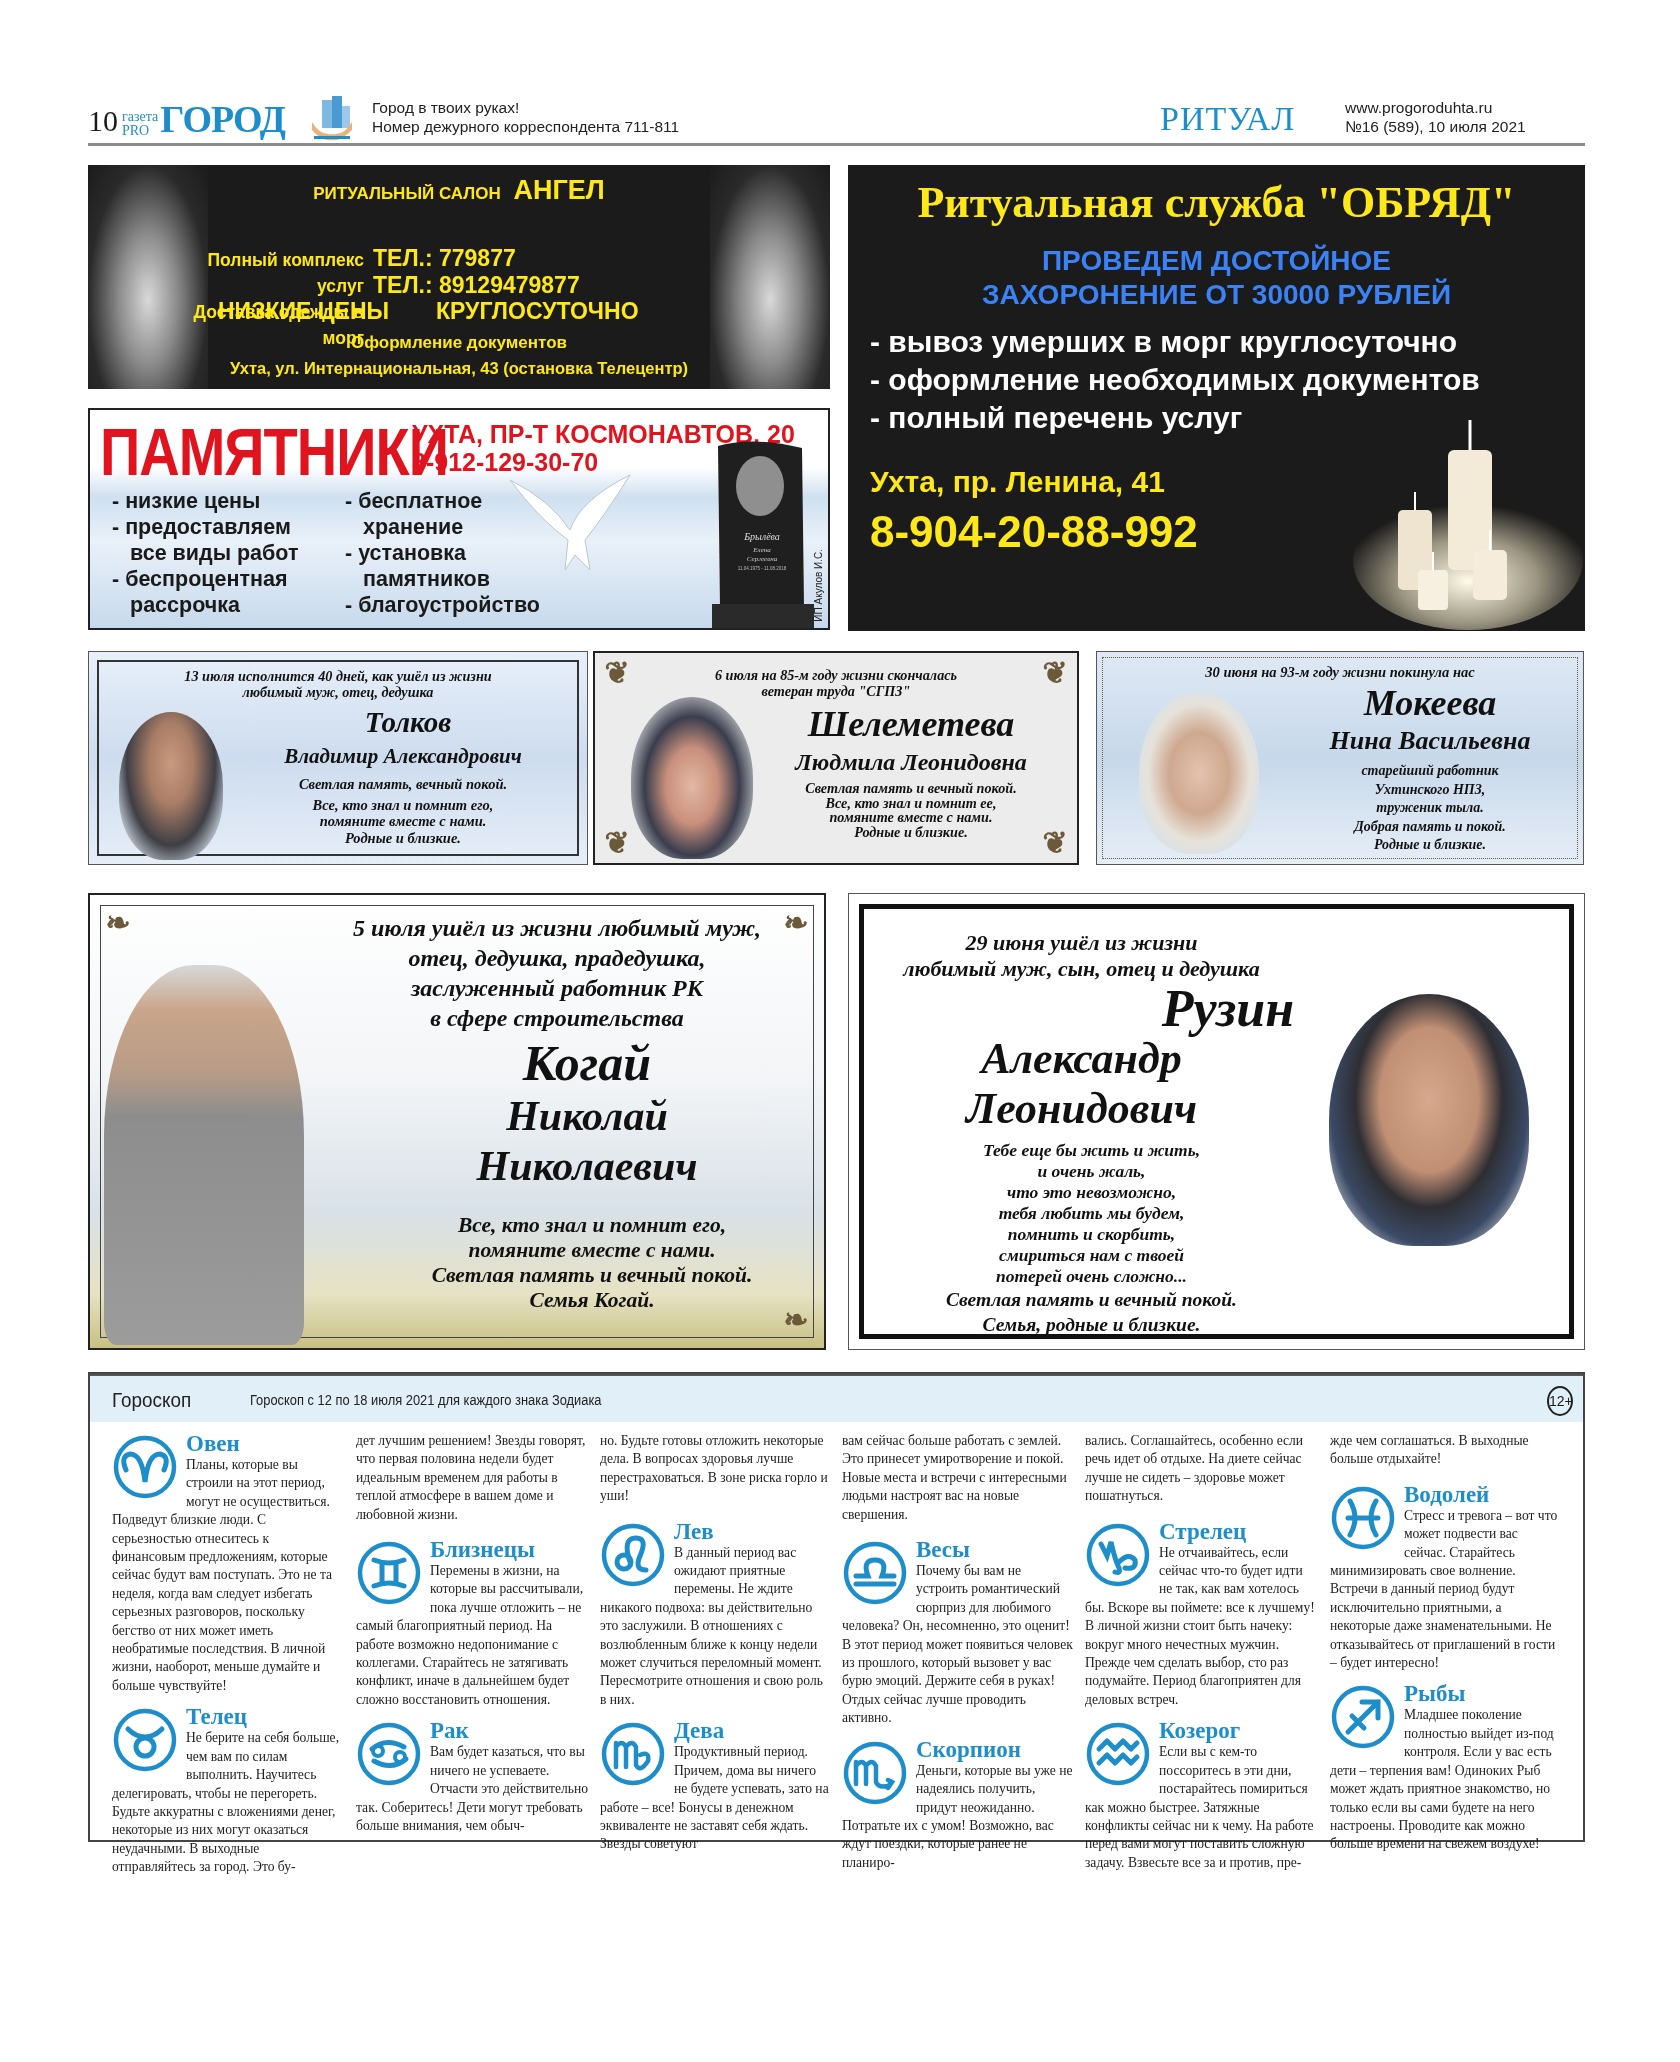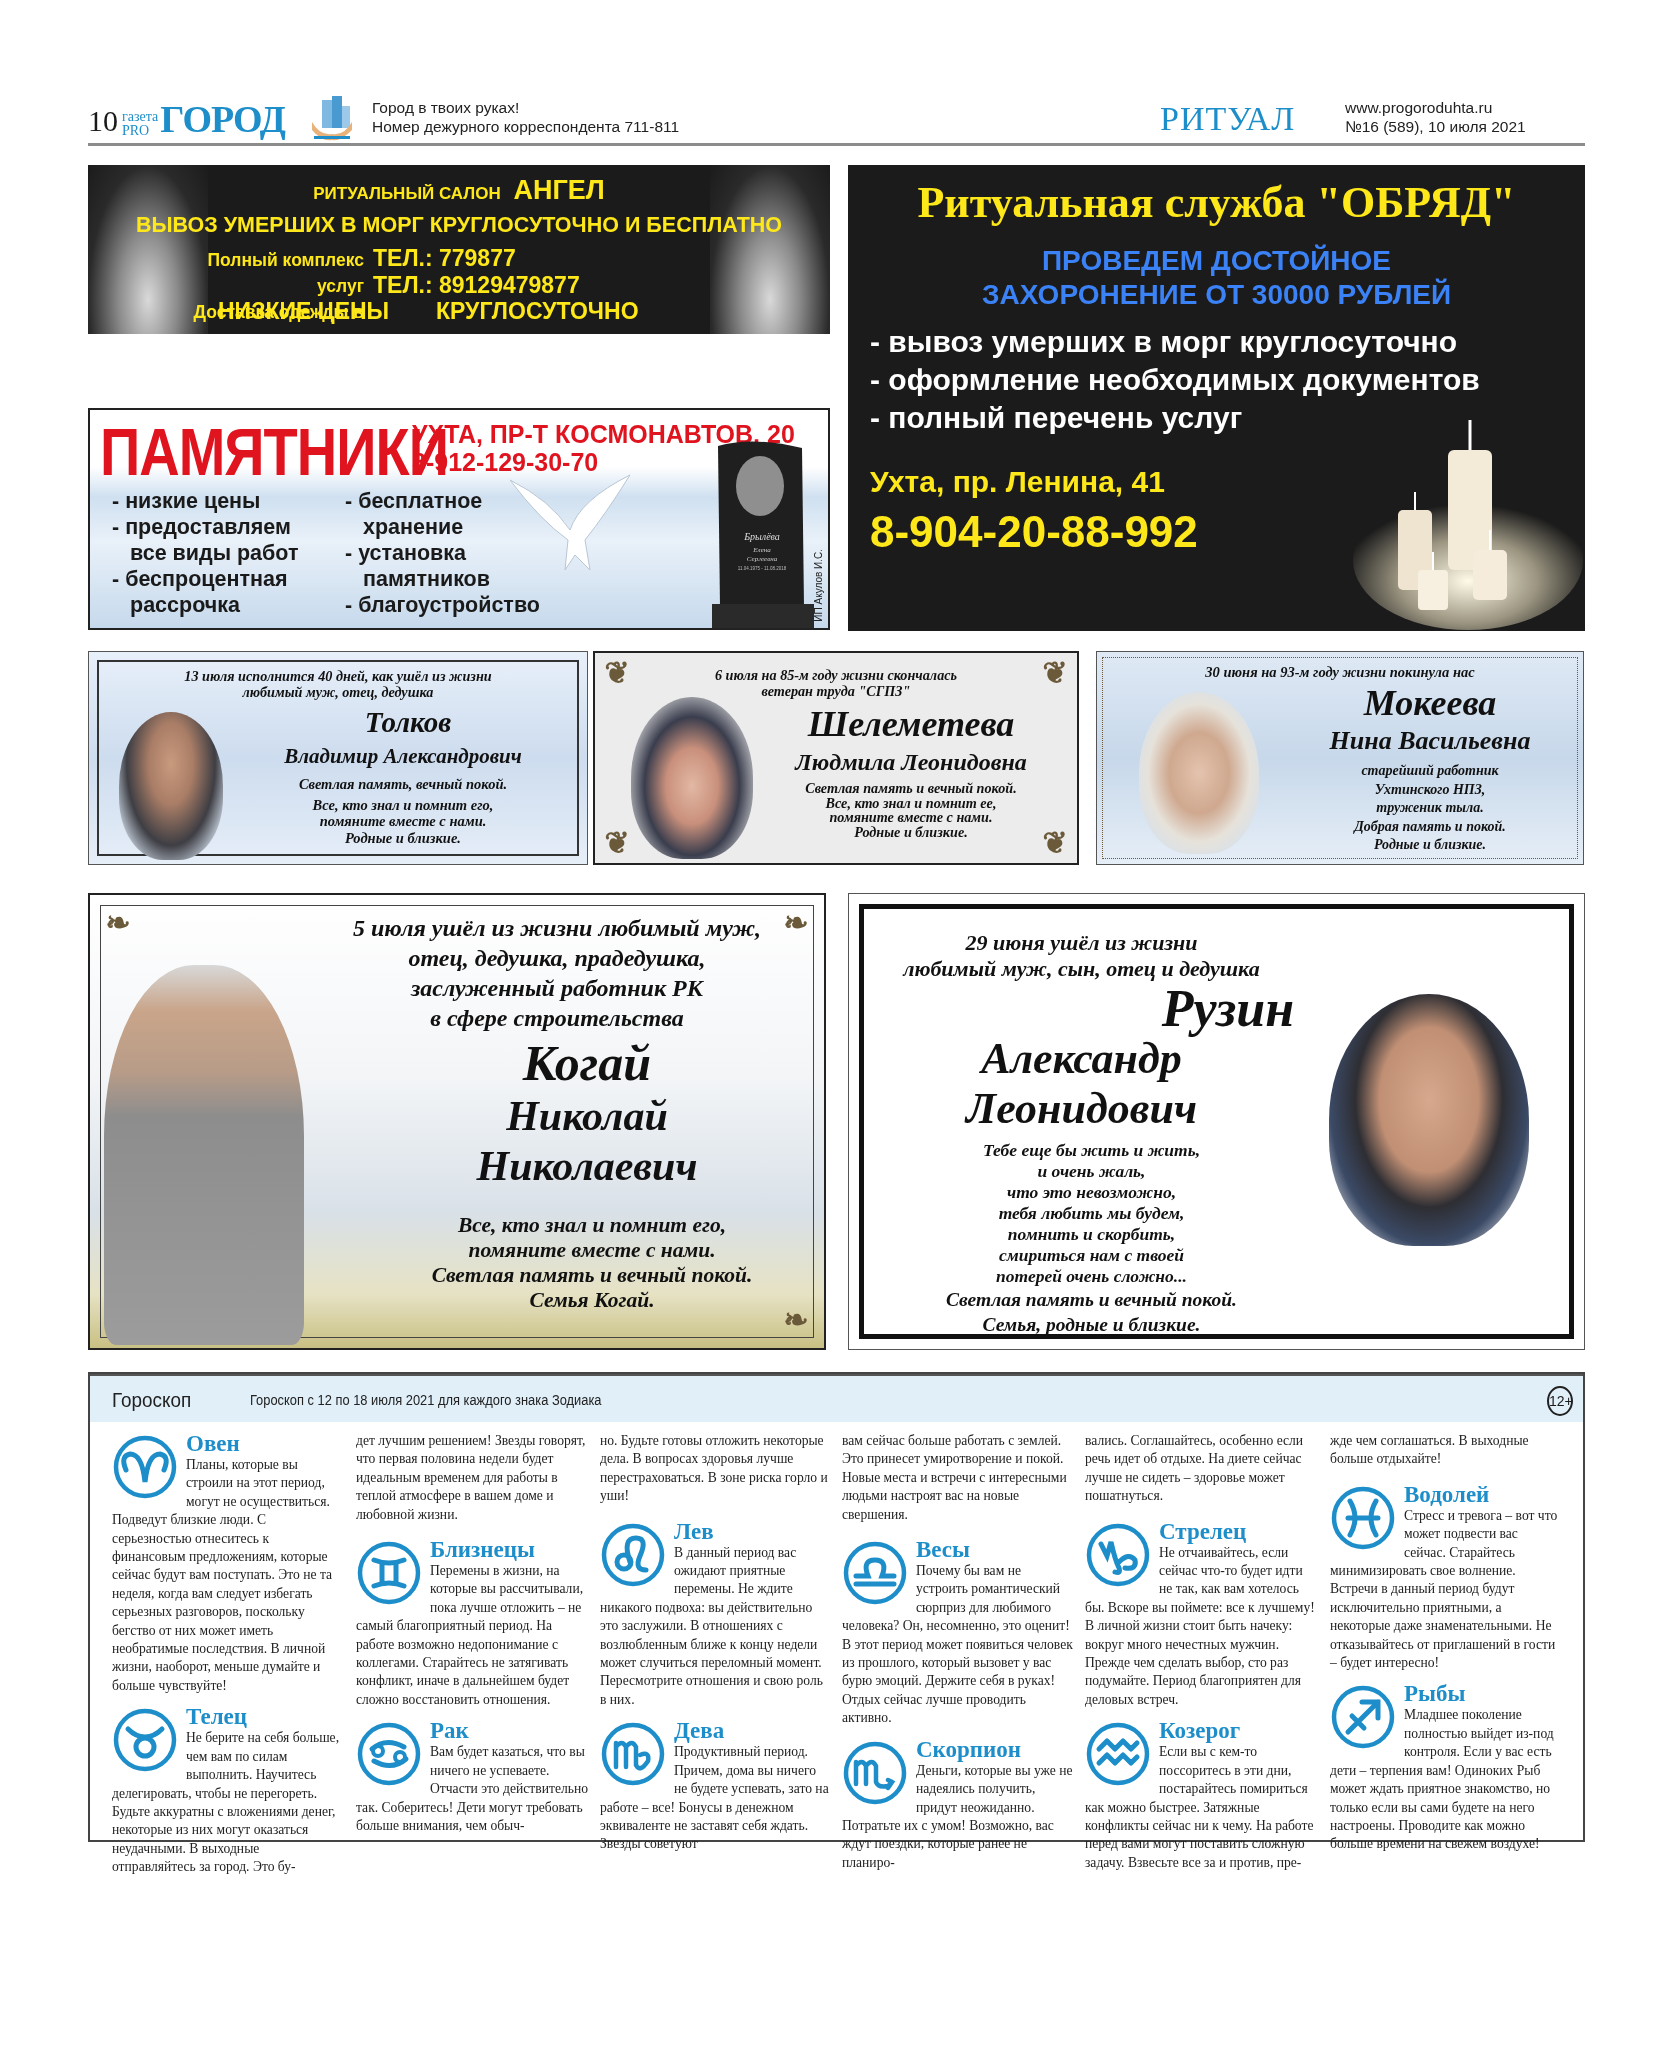--- a/index.html
+++ b/index.html
@@ -11,21 +11,21 @@
   .hdr-logo { left: 122px; top: 100px; display: flex; align-items: flex-end; gap: 2px; color: #1d8ec9; }
   .hdr-logo .small { display: flex; flex-direction: column; font-family: "Liberation Serif", serif; font-size: 14px; line-height: 14px; }
   .hdr-logo .big { font-family: "Liberation Serif", serif; font-weight: bold; font-size: 38px; line-height: 38px; letter-spacing: -1px; }
   .hdr-cityicon { left: 310px; top: 96px; width: 44px; height: 46px; }
   .hdr-slogan { left: 372px; top: 98px; font-family: "Liberation Sans", sans-serif; font-size: 15.5px; line-height: 19px; color: #222; }
   .hdr-section { left: 1160px; top: 100px; font-family: "Liberation Serif", serif; font-size: 34px; color: #1d8ec9; letter-spacing: 1px; }
   .hdr-meta { left: 1345px; top: 98px; font-family: "Liberation Sans", sans-serif; font-size: 15.5px; line-height: 19px; color: #222; }
   .hdr-rule { left: 88px; top: 143px; width: 1497px; height: 3px; background: #8c8c8c; }
 
   
-  .ad-angel { left: 88px; top: 165px; width: 742px; height: 169px; background: #1b1b1b; overflow: hidden; font-family: "Liberation Sans", sans-serif; color: #ffe81a; font-weight: bold; }
+  .ad-angel { left: 88px; top: 165px; width: 742px; height: 224px; background: #1b1b1b; overflow: hidden; font-family: "Liberation Sans", sans-serif; color: #ffe81a; font-weight: bold; }
   .angel-wing { position: absolute; top: 0; width: 120px; height: 224px; background: radial-gradient(ellipse at 50% 60%, #d9d9d9 0%, #8a8a8a 35%, #2a2a2a 70%, #1b1b1b 100%); }
   .angel-wing.l { left: 0; }
   .angel-wing.r { right: 0; }
   .ad-angel .line { position: absolute; left: 0; right: 0; text-align: center; }
   .ad-obryad { left: 848px; top: 165px; width: 737px; height: 466px; background: #1b1b1b; overflow: hidden; font-family: "Liberation Sans", sans-serif; }
   .ob-title { position: absolute; left: 0; right: 0; top: 12px; text-align: center; font-family: "Liberation Serif", serif; font-weight: bold; color: #ffe81a; font-size: 44px; }
   .ob-sub { position: absolute; left: 0; right: 0; text-align: center; color: #3b82f6; font-weight: bold; font-size: 28px; }
   .ob-bullet { position: absolute; left: 22px; color: #ffffff; font-weight: bold; font-size: 30px; }
   .ob-yel { position: absolute; left: 22px; color: #ffe81a; font-weight: bold; }
   .candles { position: absolute; left: 505px; top: 255px; width: 230px; height: 210px; }
@@ -97,21 +97,20 @@
 </div>
 <div class="abs hdr-rule"></div>
 
 <div class="abs ad-angel">
   <div class="angel-wing l"></div>
   <div class="angel-wing r"></div>
   <div class="line" style="top:10px;font-size:17px;">
     <span>РИТУАЛЬНЫЙ САЛОН</span>
     <span style="font-size:27px;margin-left:8px;">АНГЕЛ</span>
   </div>
-  <div class="line" style="top:48px;font-size:21.5px;">ВЫВОЗ УМЕРШИХ В МОРГ КРУГЛОСУТОЧНО И БЕСПЛАТНО</div>
   <div class="abs" style="left:90px;top:82px;width:186px;text-align:right;font-size:17.5px;line-height:26px;">
     <div>Полный комплекс услуг</div>
     <div>Доставка одежды в морг</div>
   </div>
   <div class="abs" style="left:285px;top:80px;font-size:23px;line-height:27px;">
     <div>ТЕЛ.: 779877</div>
     <div>ТЕЛ.: 89129479877</div>
   </div>
   <div class="abs" style="left:130px;top:133px;font-size:23px;">НИЗКИЕ ЦЕНЫ</div>
   <div class="abs" style="left:348px;top:133px;font-size:23px;">КРУГЛОСУТОЧНО</div>

